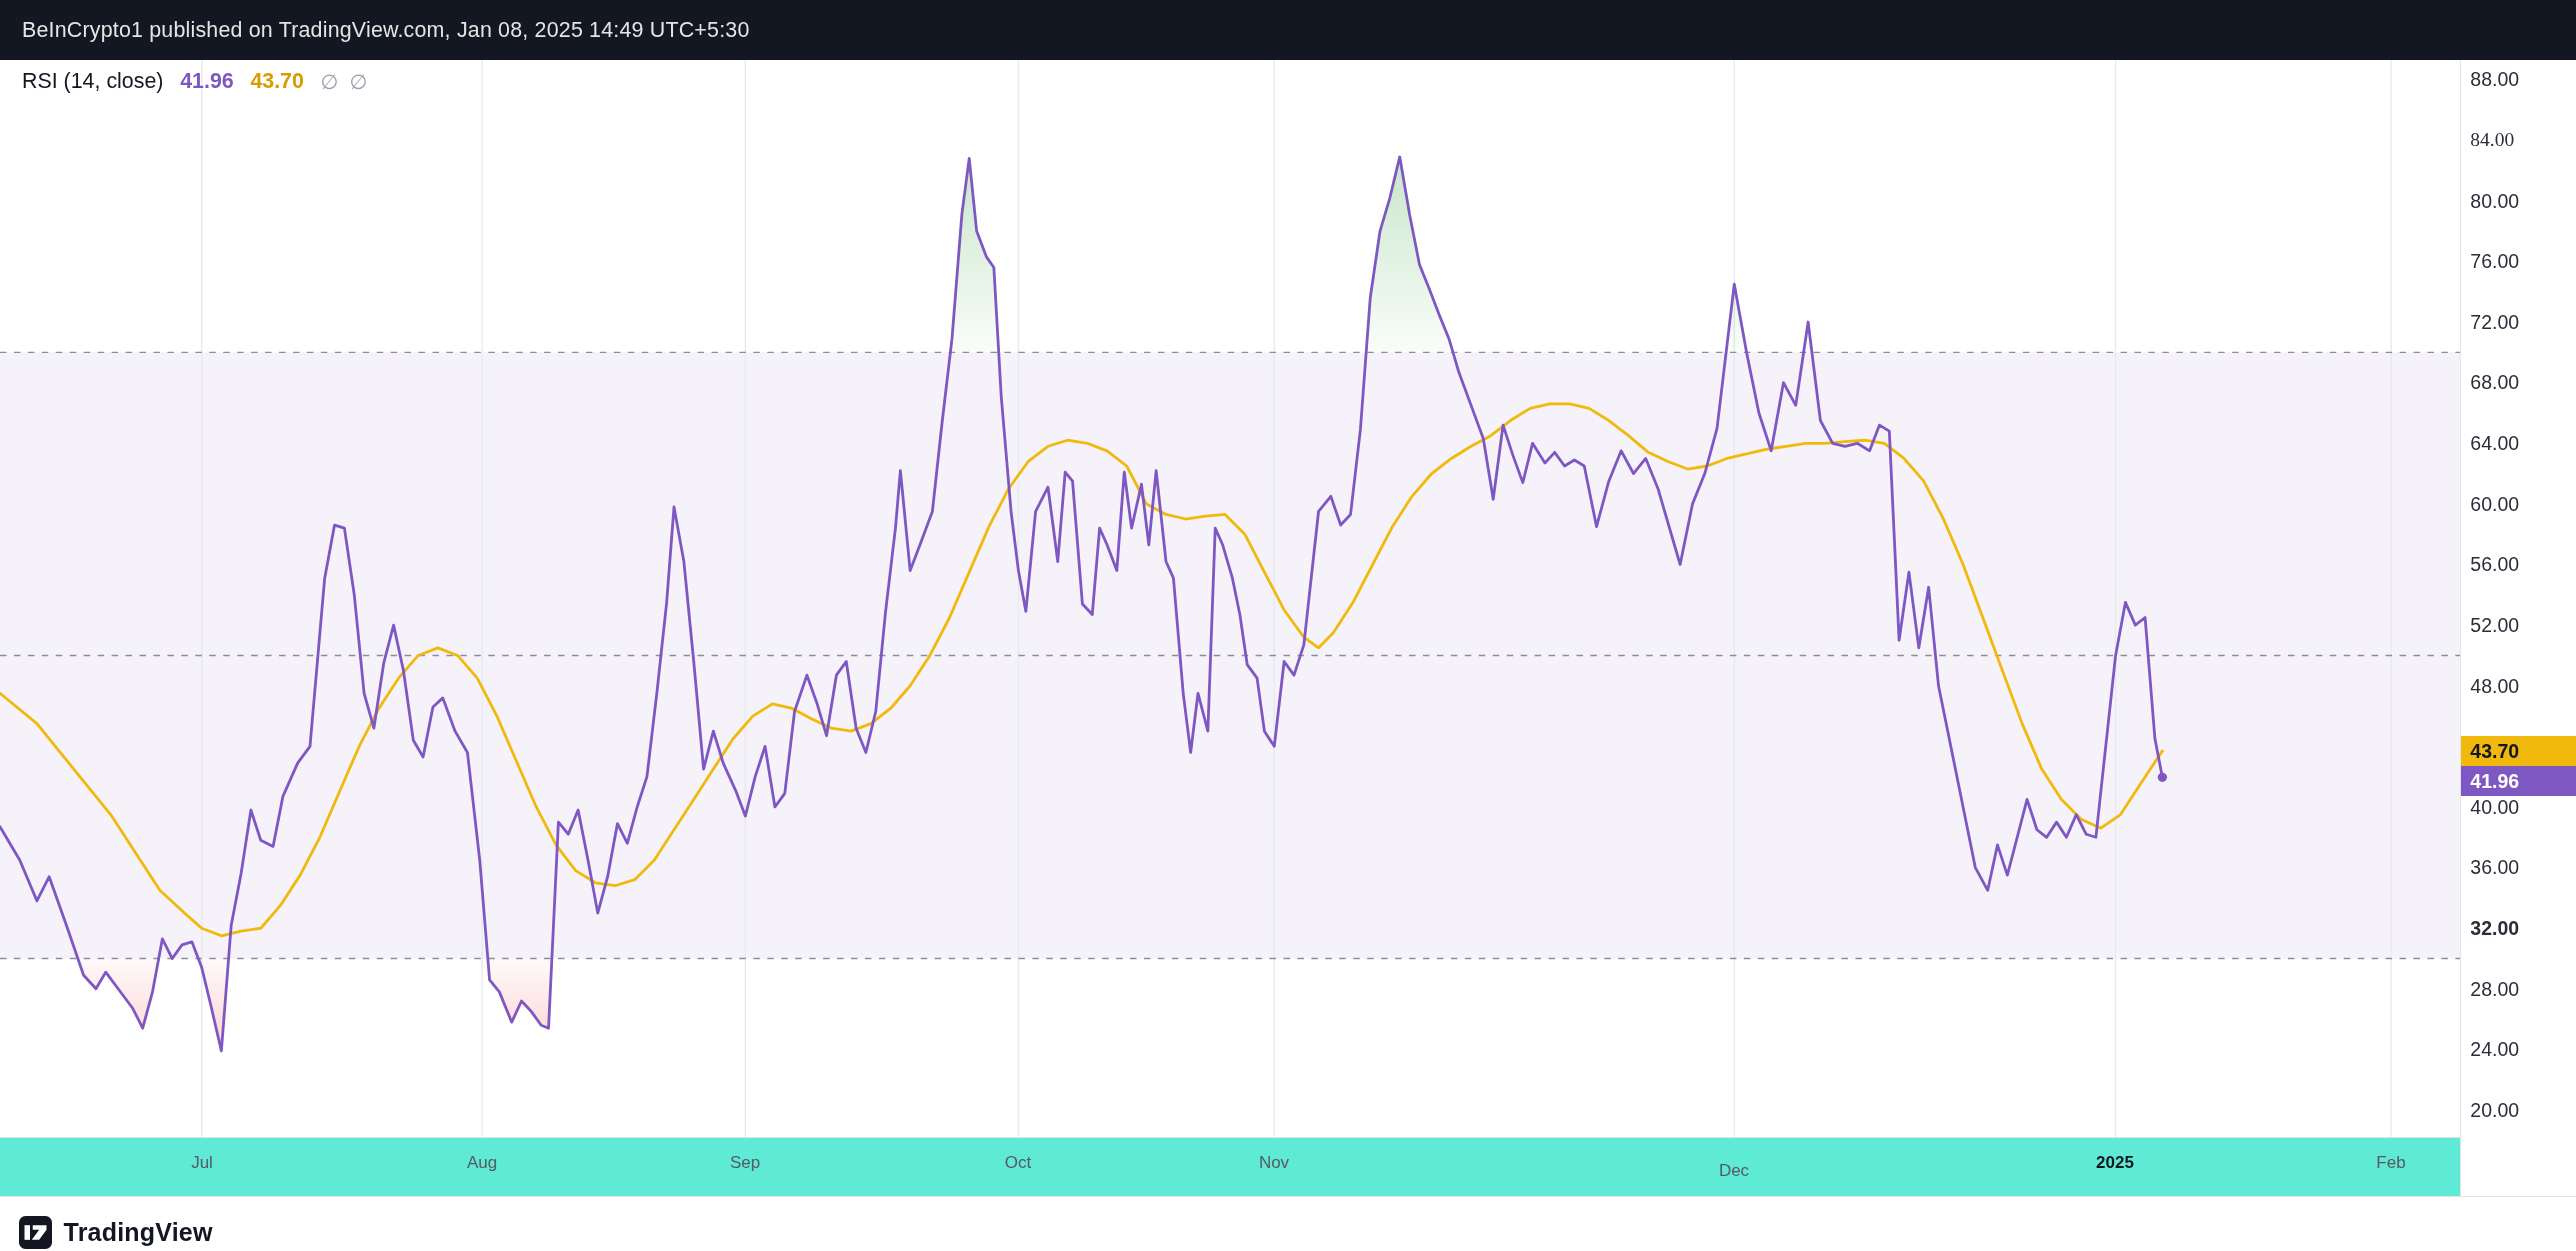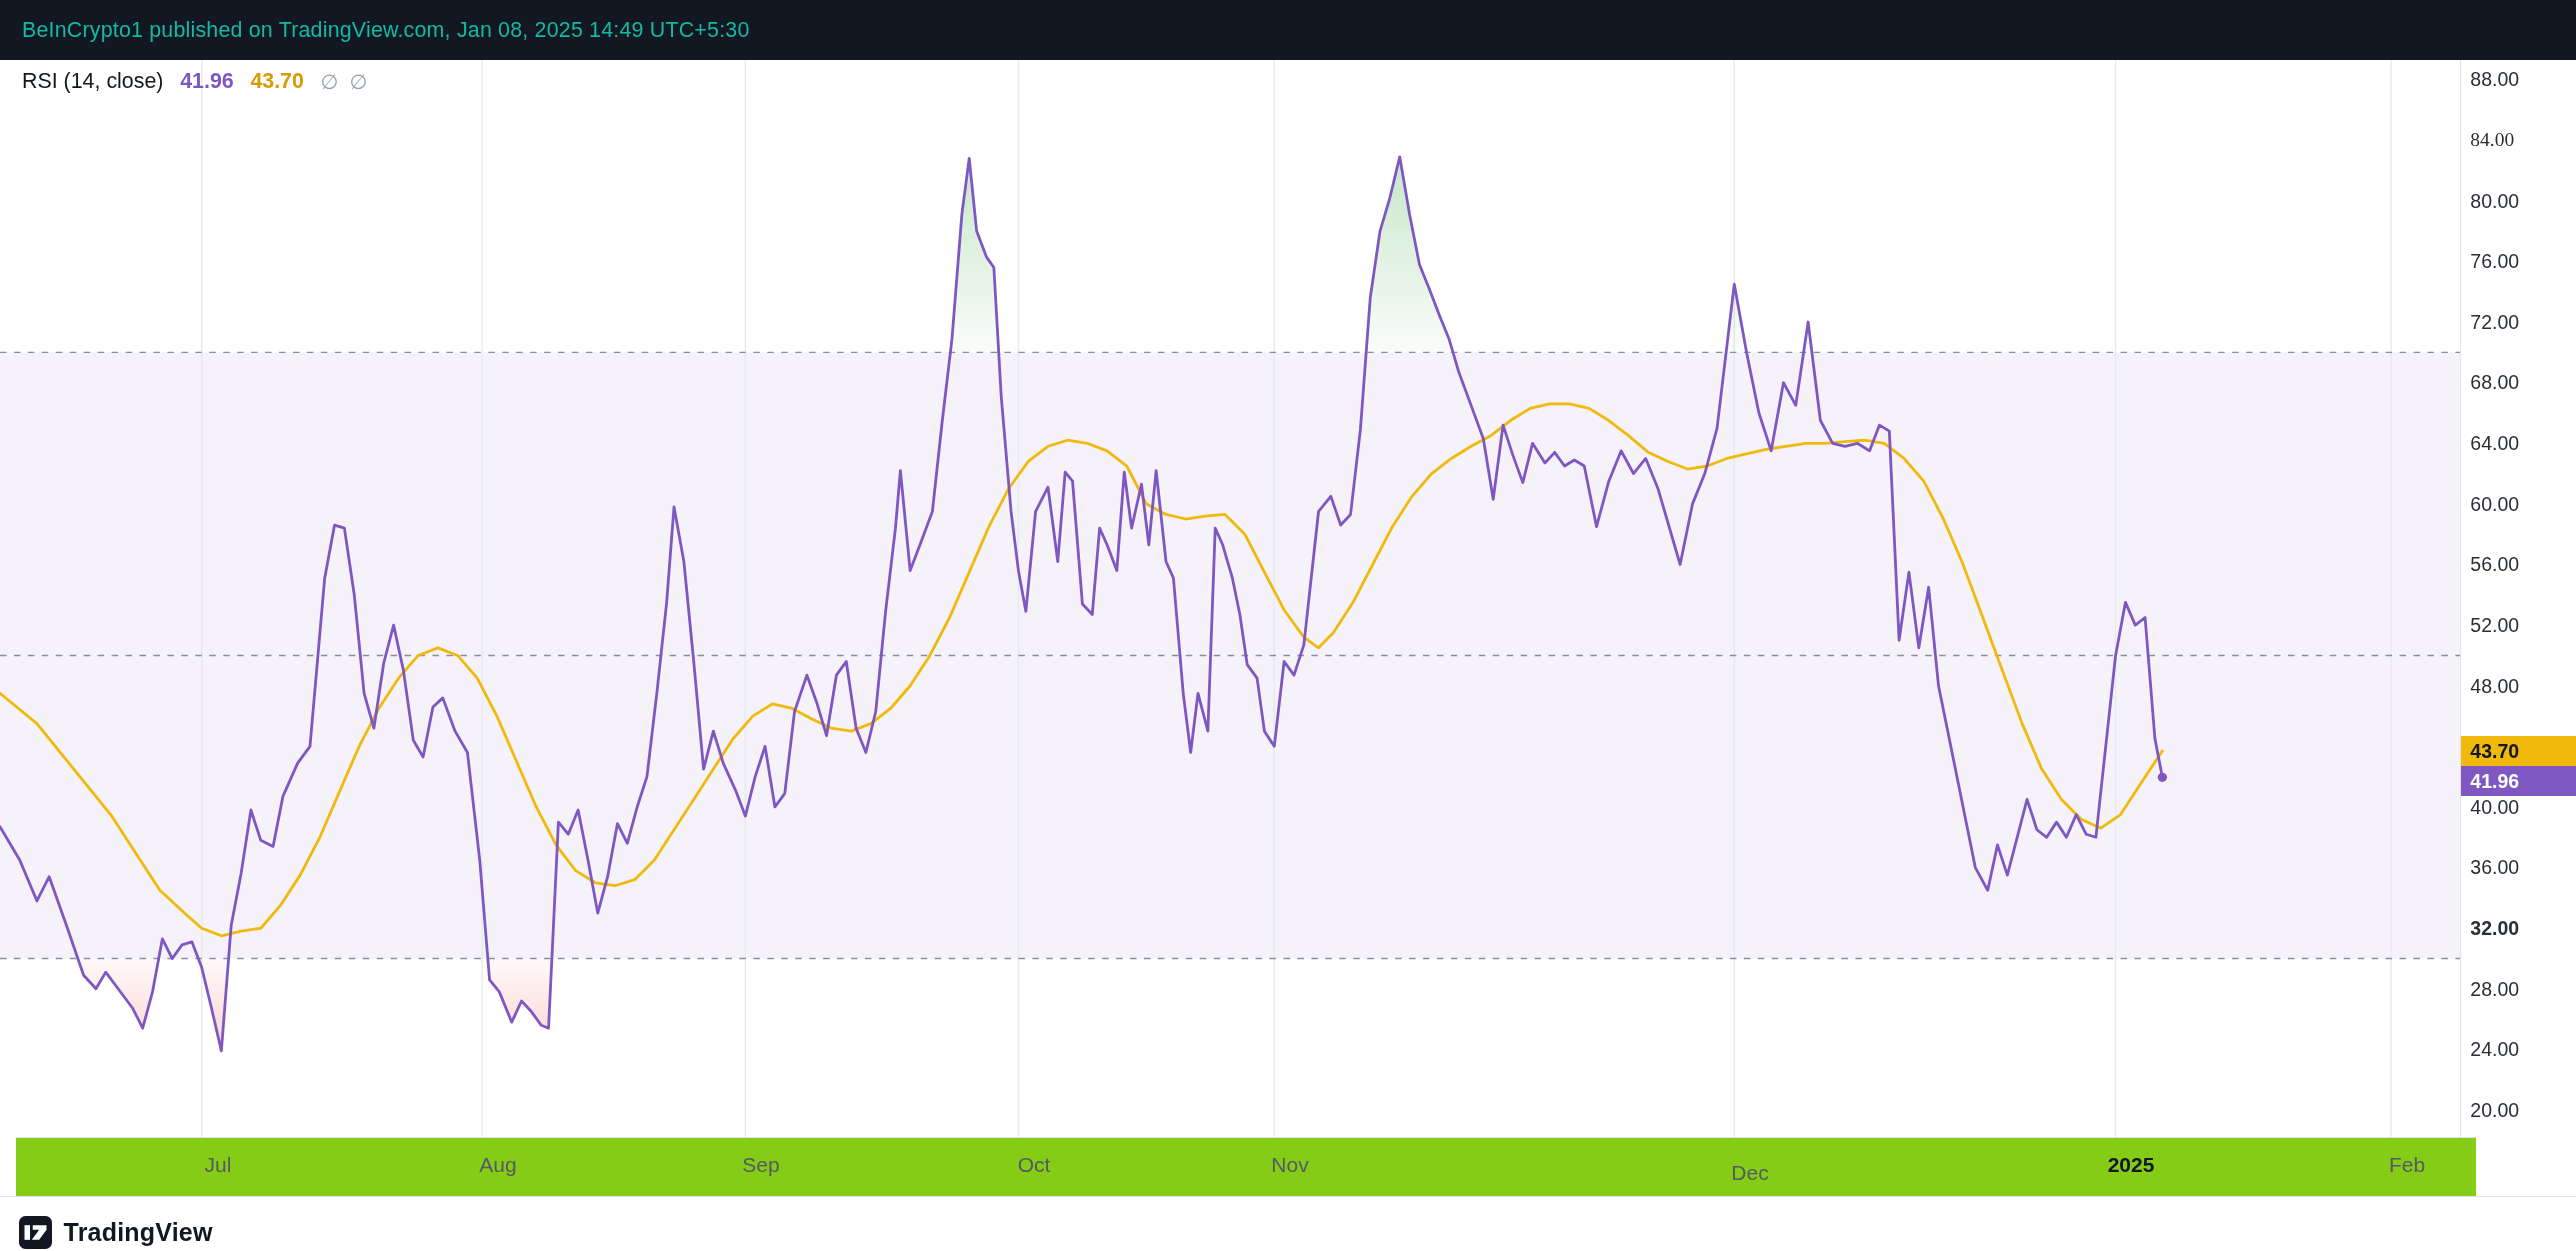--- a/index.html
+++ b/index.html
@@ -1,38 +1,38 @@
 <!DOCTYPE html>
 <html style="font-size:15px"><head>
 <meta charset="utf-8">
 <style>
   *{margin:0;padding:0;box-sizing:border-box}
   html,body{background:#fff}
   body{width:2576px;height:1252px;position:relative;font-family:"Liberation Sans",sans-serif;overflow:hidden}
 
-  #top-bar{position:absolute;left:0;top:0;width:2576px;height:60px;background:#131722;color:#14b8a6;
+  #top-bar{position:absolute;left:0;top:0;width:2576px;height:60px;background:#131722;color:#e5e5e5;
     display:flex;align-items:center;padding-left:22px;font-size:21.4px;font-weight:500;letter-spacing:0.2px}
 
   #plot-wrap{position:absolute;left:0;top:60px;width:2460px;height:1078px;background:#fff}
   #plot-svg{display:block}
 
   #legend{position:absolute;left:22px;top:9.3px;display:flex;align-items:center;gap:16.7px;
     font-size:21.4px;color:#131722;z-index:5;white-space:nowrap}
   .lv{font-weight:600}
   .noicon{color:#9aa0ab;font-size:20.5px}
   .noicon + .noicon{margin-left:-5.6px}
 
   #y-axis{position:absolute;left:2460px;top:60px;width:116px;height:1136px;background:#fff;
     border-left:0.9px solid #e0e3eb;font-size:19.5px;color:#2a2e39}
   .ytick{position:absolute;left:9.3px;height:24px;line-height:24px}
   .pricelabel{position:absolute;left:0;width:116px;height:30px;line-height:30px;padding-left:9.3px;
     font-size:19.5px;font-weight:600}
 
-  #x-axis{position:absolute;left:16px;top:1137px;width:2460px;height:59px;background:#84cc16;
-    border-top:0.9px solid #e0e3eb;font-size:21px;color:#555a64}
+  #x-axis{position:absolute;left:0;top:1137px;width:2460px;height:59px;background:#5eead4;
+    border-top:0.9px solid #e0e3eb;font-size:17px;color:#555a64}
   .xtick{position:absolute;top:15px;transform:translateX(-50%)}
   .xtick.bold{font-weight:700;color:#131722}
 
   #bottom-bar{position:absolute;left:0;top:1196px;width:2576px;height:72px;background:#fff;
     border-top:0.9px solid #e0e3eb;display:flex;align-items:center;gap:12px;padding-left:18.6px}
   #brand-text{font-size:25px;font-weight:700;color:#131722;letter-spacing:0.2px}
 </style>
 </head>
 <body>
 

